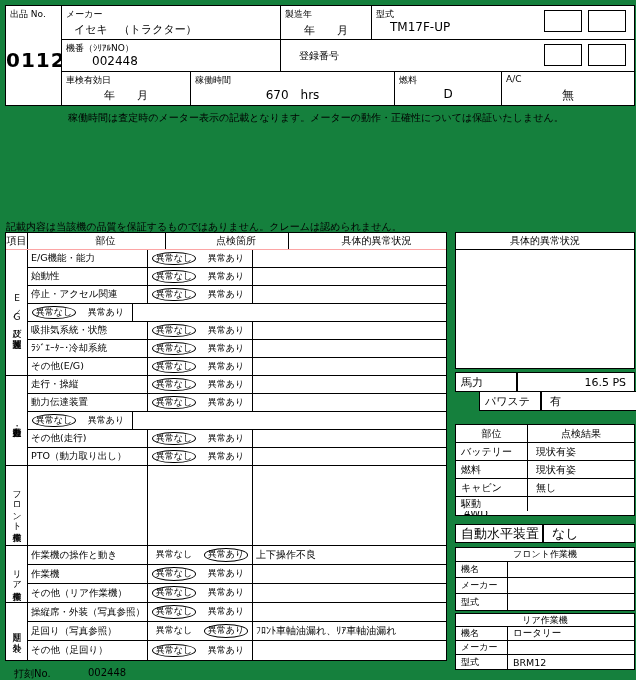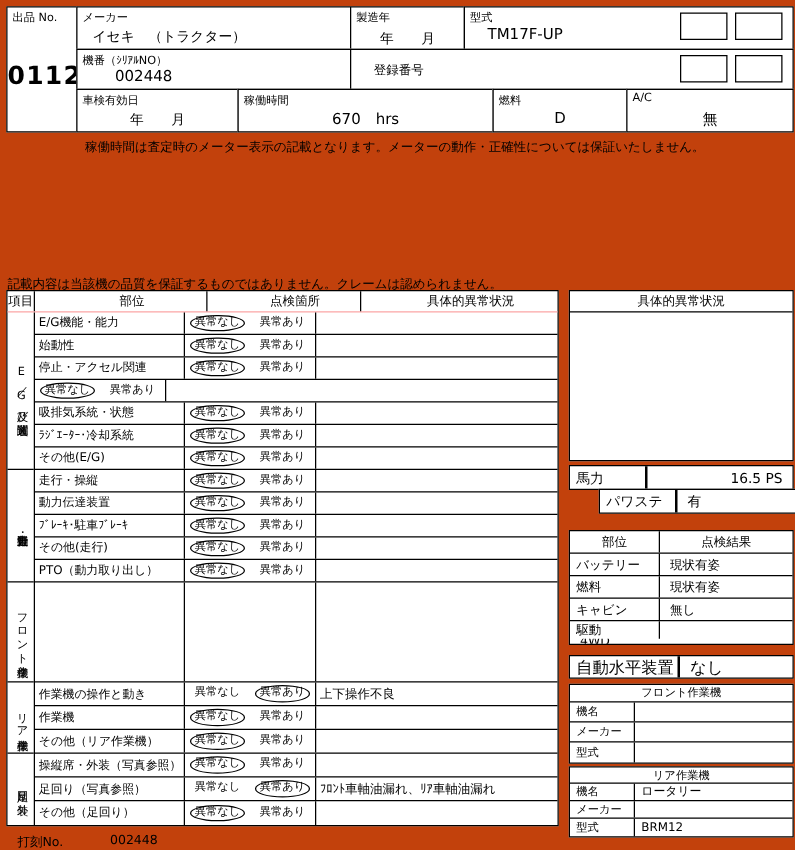--- a/index.html
+++ b/index.html
@@ -1,18 +1,18 @@
 <!DOCTYPE html>
 <html lang="ja"><head>
 <meta charset="utf-8">
 <style>
   * { margin:0; padding:0; box-sizing:border-box; }
   html,body { background:#fff; }
   #page {
-    position:relative; width:636px; height:680px; background:#c2410c;
+    position:relative; width:636px; height:680px; background:#15803d;
     font-family:"DejaVu Sans","Liberation Sans",sans-serif; color:#000; overflow:hidden;
   }
   .cell { position:absolute; border:1px solid #000; background:#fff; }
   .cl { position:absolute; top:2px; left:4px; font-size:9px; white-space:nowrap; }
   .cv { position:absolute; font-size:12px; white-space:nowrap; }
   .center-v { left:0; right:0; text-align:center; }
   .lot-no { position:absolute; top:42px; left:0; right:0; text-align:center; font-size:20px; font-weight:bold; letter-spacing:1px; }
   .note { position:absolute; font-size:10px; white-space:nowrap; }
 
   
@@ -222,21 +222,20 @@
     <div class="mt-row">
       <div class="c-part">動力伝達装置</div>
       <div class="c-check">
         <span class="opt circled">異常なし</span>
         <span class="opt">異常あり</span>
       </div>
       <div class="c-abn"></div>
     </div>
 
     <div class="mt-row">
-      <div class="c-part">ﾌﾞﾚｰｷ・駐車ﾌﾞﾚｰｷ</div>
       <div class="c-check">
         <span class="opt circled">異常なし</span>
         <span class="opt">異常あり</span>
       </div>
       <div class="c-abn"></div>
     </div>
 
     <div class="mt-row">
       <div class="c-part">その他(走行)</div>
       <div class="c-check">

